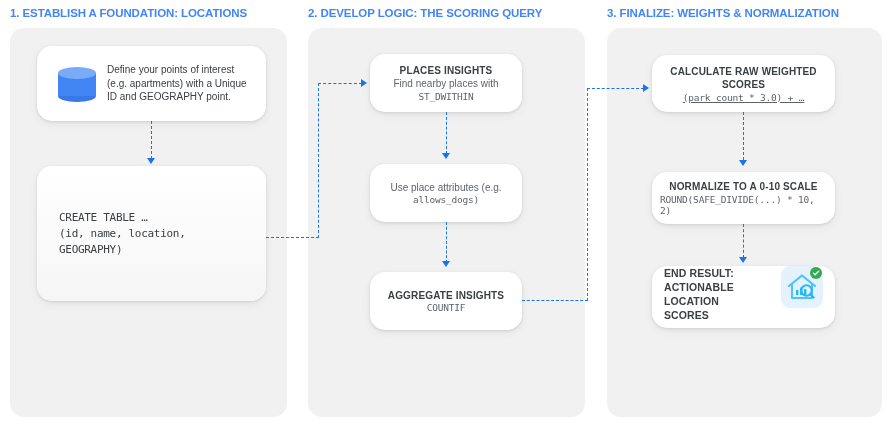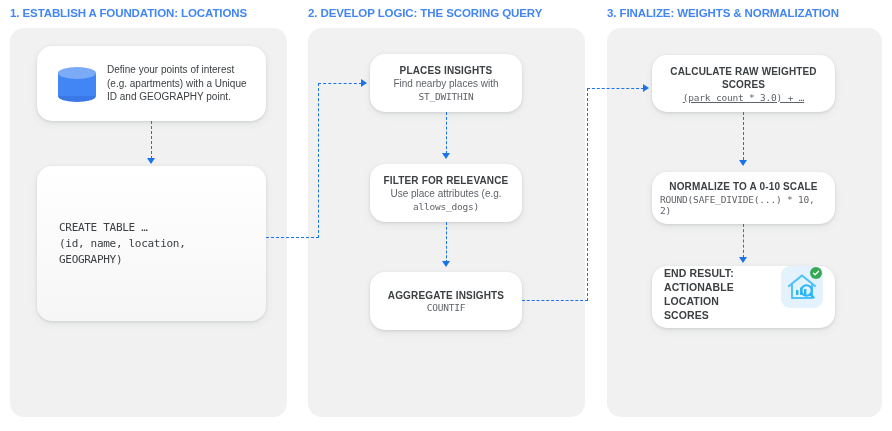--- a/index.html
+++ b/index.html
@@ -96,21 +96,21 @@
     position: absolute; left: 0; top: 23px; width: 38px; height: 12px;
     background: #3B78E7; border-radius: 50%;
   }
   #card-1a-text {
     font-size: 10px; color: #3c4043; line-height: 13.5px;
     text-align: left; flex: 1; padding-left: 4px;
   }
 
   
   #card-1b {
-    left: 37px; top: 166px; width: 229px; height: 155px;
+    left: 37px; top: 166px; width: 229px; height: 135px;
     display: flex; align-items: center; padding: 0 22px;
     background: linear-gradient(180deg,#ffffff 0%, #f6f6f6 100%);
   }
   #card-1b-code {
     font-family: "DejaVu Sans Mono", "Liberation Mono", monospace;
     font-size: 11px; color: #3c4043; line-height: 16px;
     letter-spacing: -0.3px; white-space: pre;
   }
 
   
@@ -210,21 +210,20 @@
   <div class="card" id="card-2a">
     <div class="c2-inner">
       <div class="card-title">PLACES INSIGHTS</div>
       <div class="card-sub">Find nearby places with</div>
       <div class="mono">ST_DWITHIN</div>
     </div>
   </div>
 
   <div class="card" id="card-2b">
     <div class="c2-inner">
-      <div class="card-title">FILTER FOR RELEVANCE</div>
       <div class="card-sub">Use place attributes (e.g.</div>
       <div class="mono">allows_dogs)</div>
     </div>
   </div>
 
   <div class="card" id="card-2c">
     <div class="c2-inner">
       <div class="card-title">AGGREGATE INSIGHTS</div>
       <div class="mono">COUNTIF</div>
     </div>

